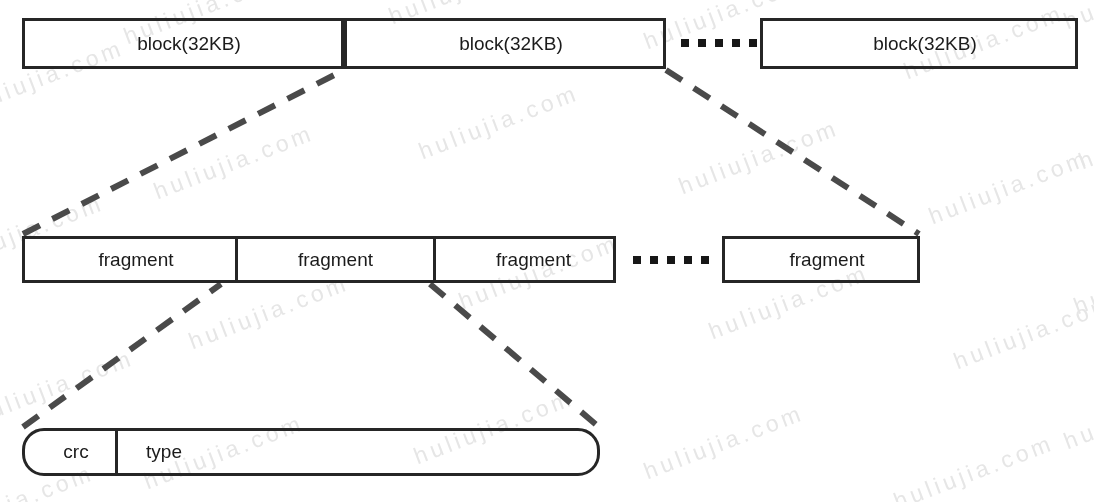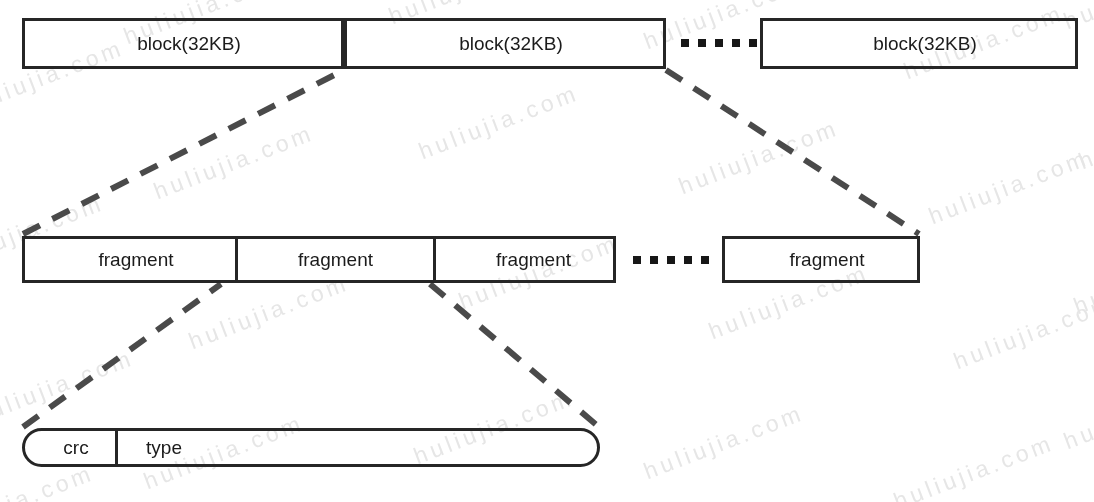--- a/index.html
+++ b/index.html
@@ -72,21 +72,21 @@
   #block-row-a { left: 22px; top: 18px; width: 322px; height: 51px; }
   #block-row-b { left: 344px; top: 18px; width: 322px; height: 51px; }
   #block-row-c { left: 760px; top: 18px; width: 318px; height: 51px; }
 
   
   #fragment-row-a { left: 22px; top: 236px; width: 594px; height: 47px; }
   #fragment-row-b { left: 722px; top: 236px; width: 198px; height: 47px; }
   #fragment-row-a .cell { flex: 0 0 198px; }
 
   
-  #record-row { left: 22px; top: 428px; width: 578px; height: 39px; border-radius: 22px; }
+  #record-row { left: 22px; top: 428px; width: 578px; height: 48px; border-radius: 22px; }
 
   .ellipsis {
     position: absolute;
     display: flex;
     align-items: center;
     gap: 9px;
   }
   .ellipsis i {
     display: block;
     width: 8px;

